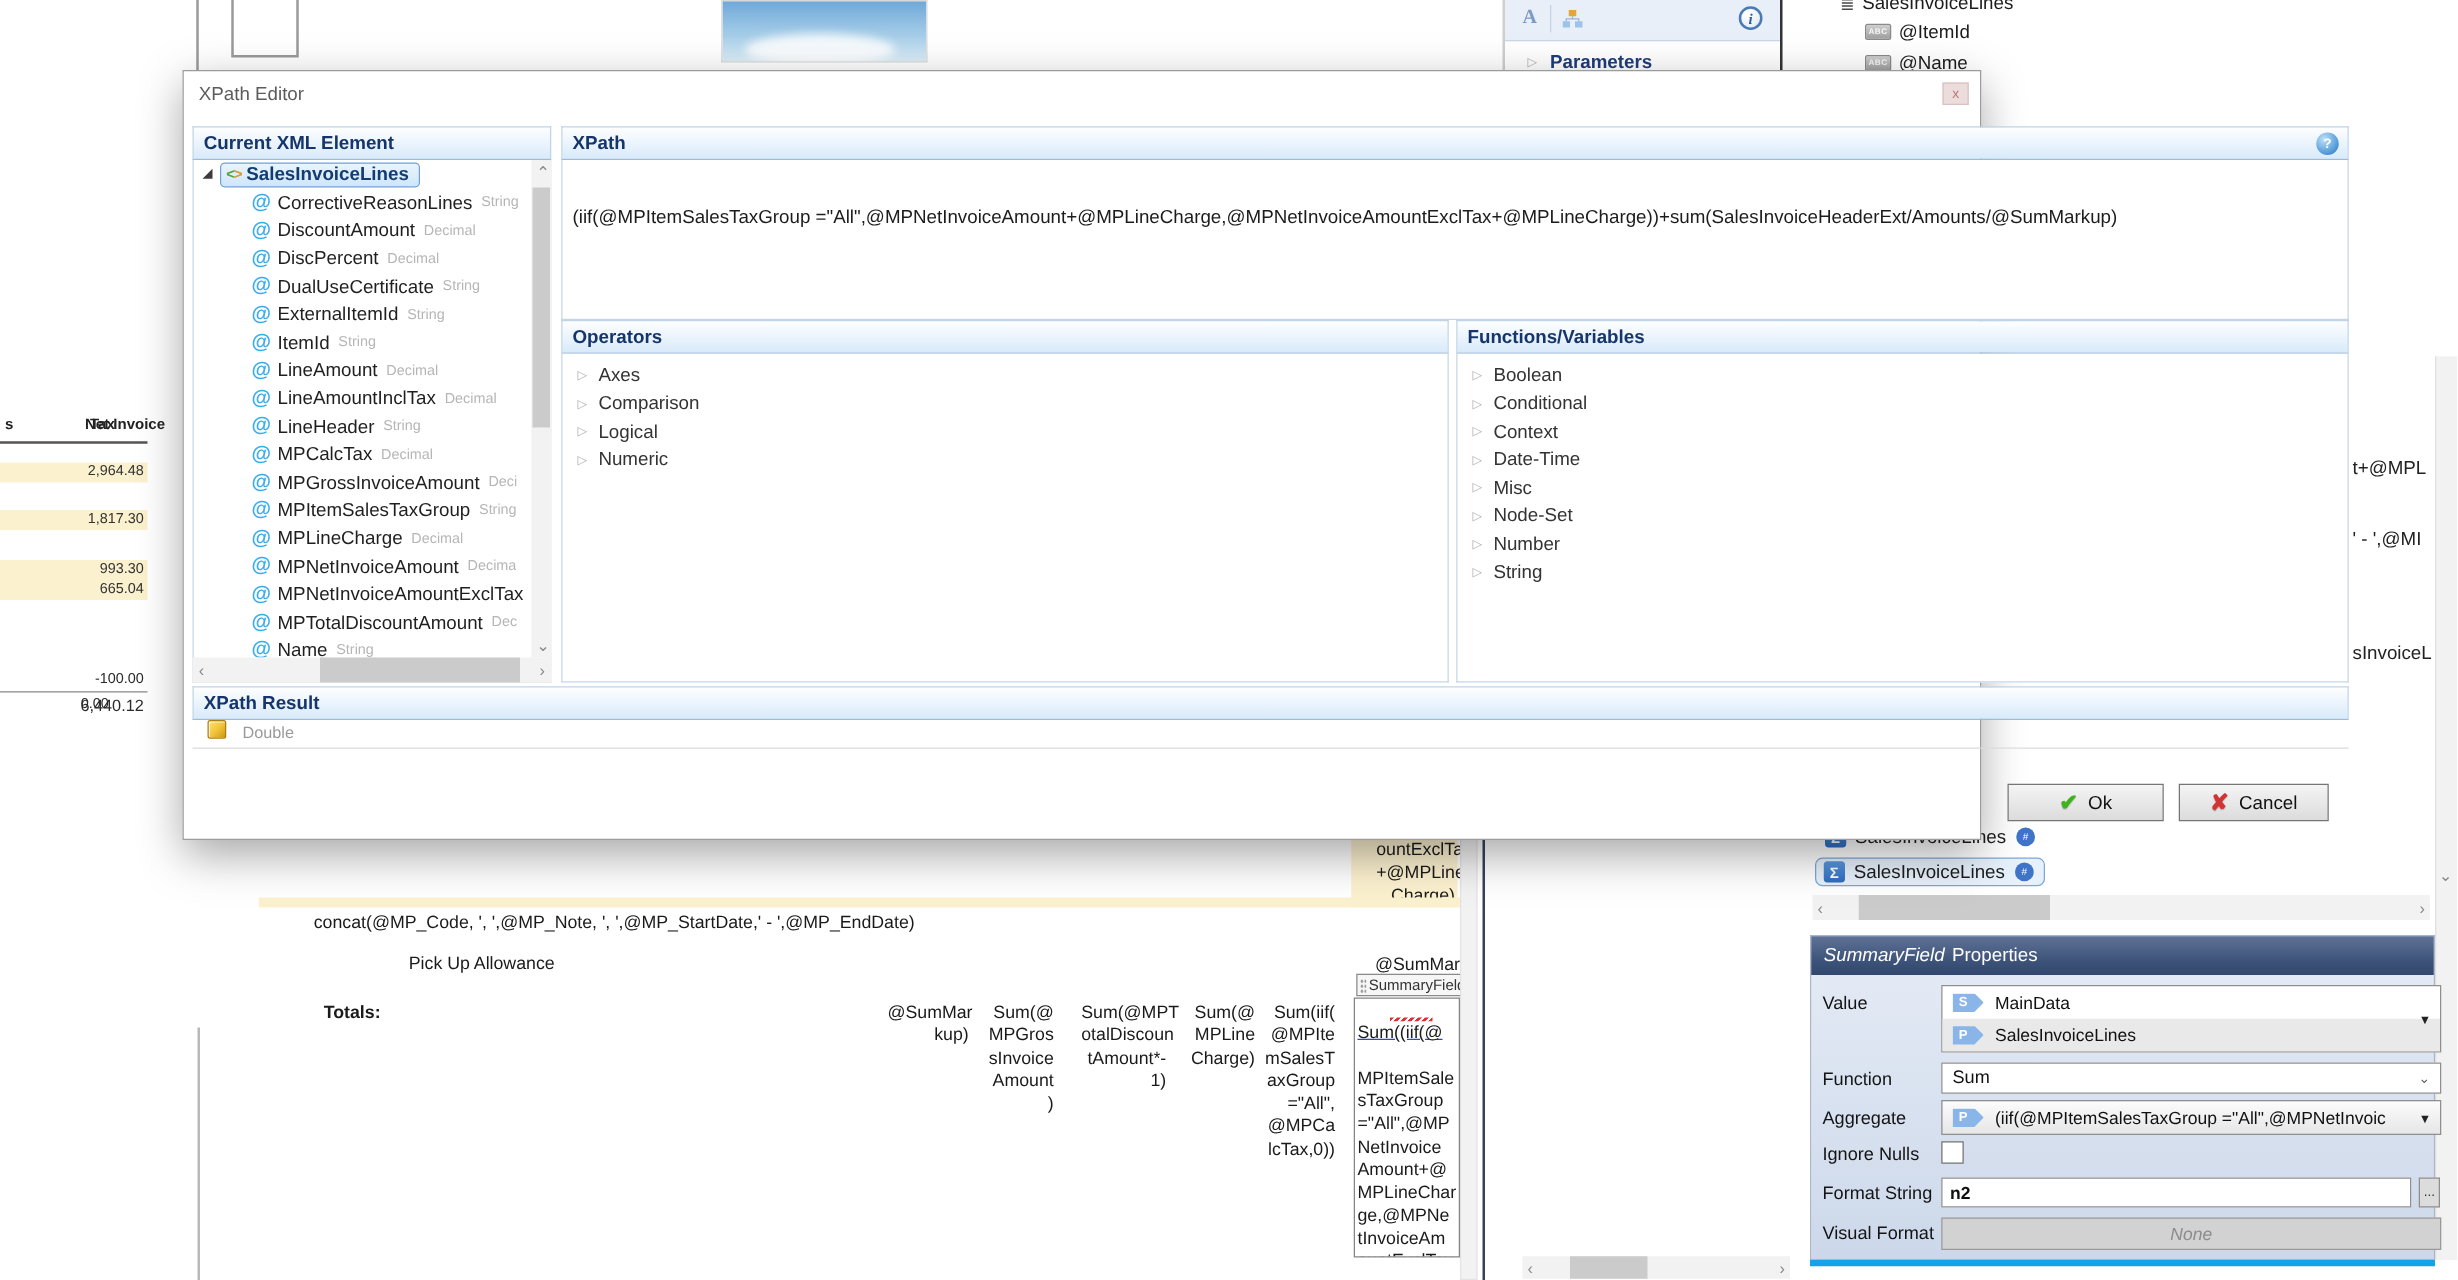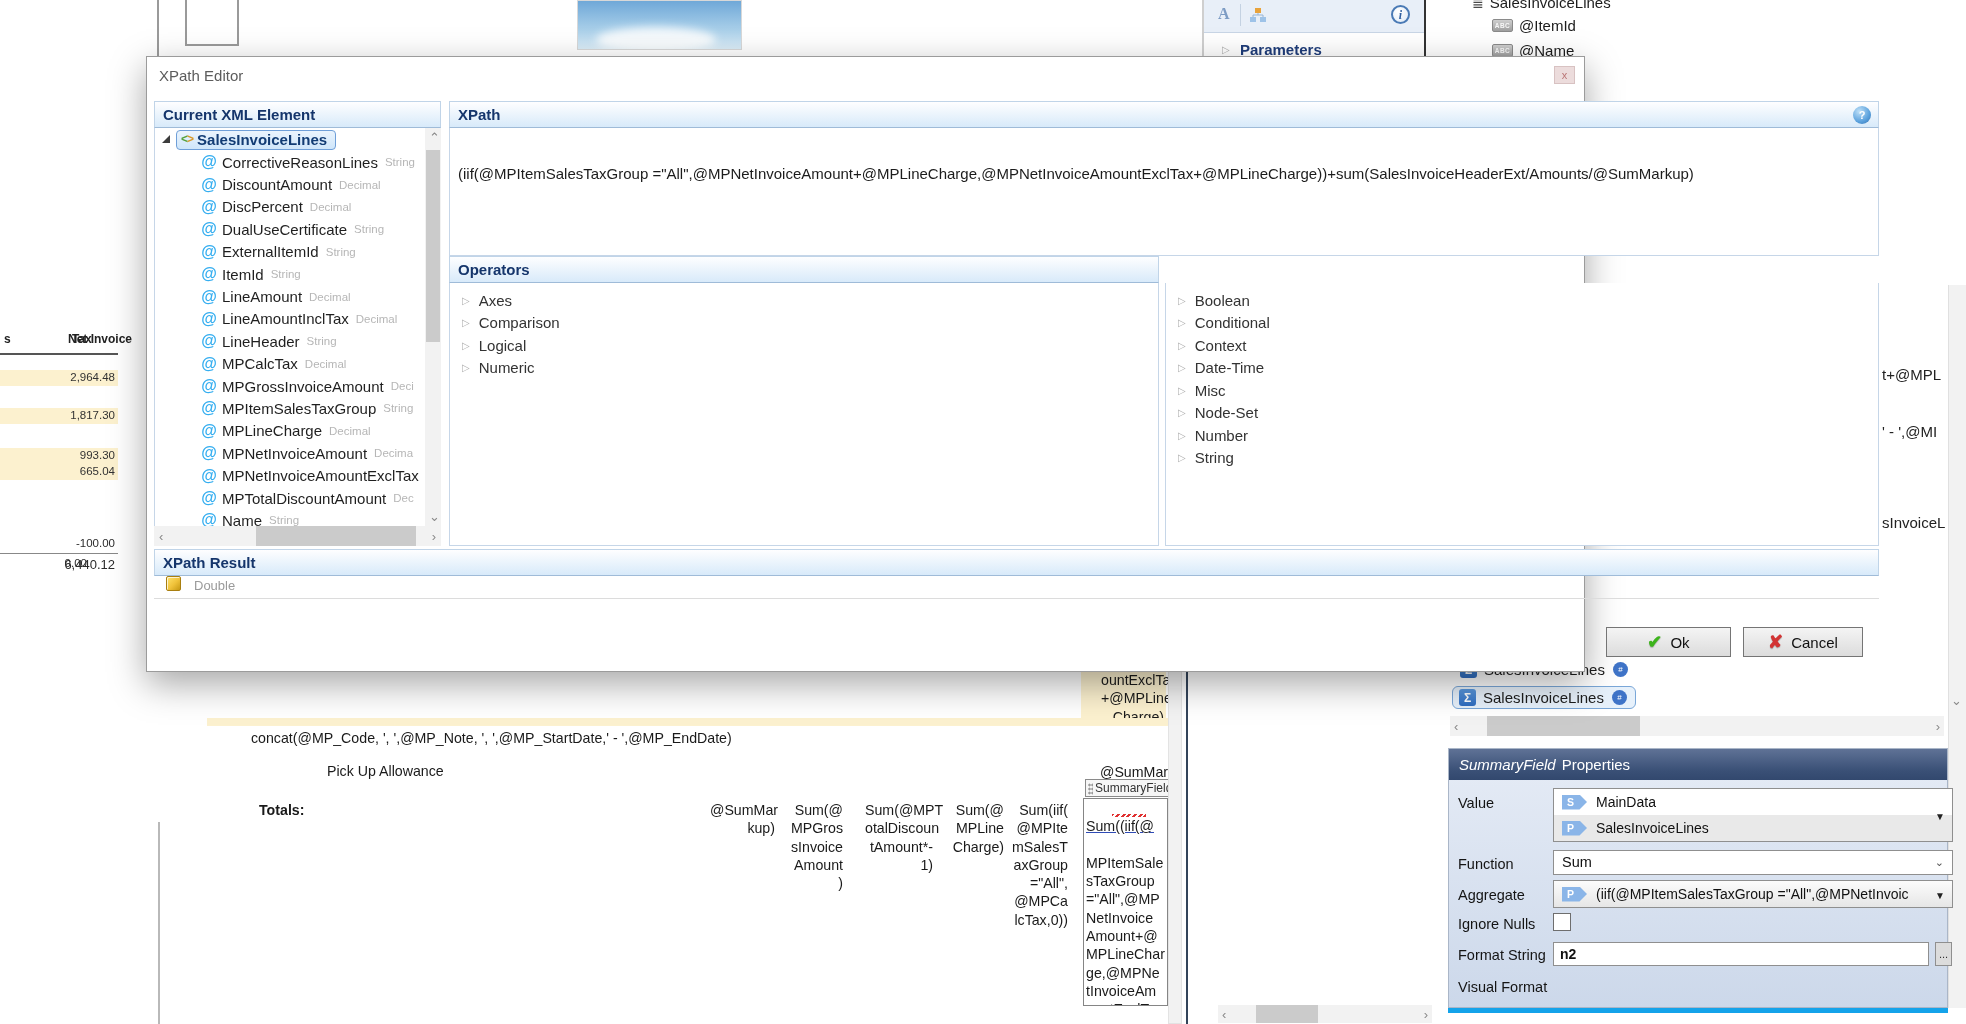--- a/index.html
+++ b/index.html
@@ -325,20 +325,23 @@
     <span class="plabel" style="top:167px;">Ignore Nulls</span>
     <div class="cbox" style="top:164px;"></div>
 
     <span class="plabel" style="top:198px;">Format String</span>
     <div class="pctl" style="top:193px; width:376px; height:24px;">
       <span style="position:absolute; left:6px; top:3px; font-size:14px; font-weight:600; color:#111;">n2</span>
     </div>
     <div class="dots-btn" style="top:193px; height:24px; line-height:22px;">...</div>
 
     <span class="plabel" style="top:230px;">Visual Format</span>
+    <div class="pctl disabled-box" style="top:225px; width:400px; height:26px;">
+      <span class="none-txt">None</span>
+    </div>
   </div>
   <div class="blue-strip"></div>
 
   <div class="dialog">
     <span class="dlg-title">XPath Editor</span>
     <div class="dlg-close">x</div>
 
     <div class="hdr" style="left:7px; top:44px; width:287px;">
       <span>Current XML Element</span>
     </div>
@@ -499,20 +502,23 @@
             <span>Logical</span>
           </div>
 
           <div class="lrow">
             <span class="tri-collapsed">▷</span>
             <span>Numeric</span>
           </div>
         </div>
     </div>
 
+    <div class="hdr" style="left:1018px; top:199px; width:714px;">
+      <span>Functions/Variables</span>
+    </div>
     <div class="dpanel" style="left:1018px; top:226px; width:714px; height:263px; padding-top:6px;">
       <div id="fns-list">
 
           <div class="lrow">
             <span class="tri-collapsed">▷</span>
             <span>Boolean</span>
           </div>
 
           <div class="lrow">
             <span class="tri-collapsed">▷</span>

